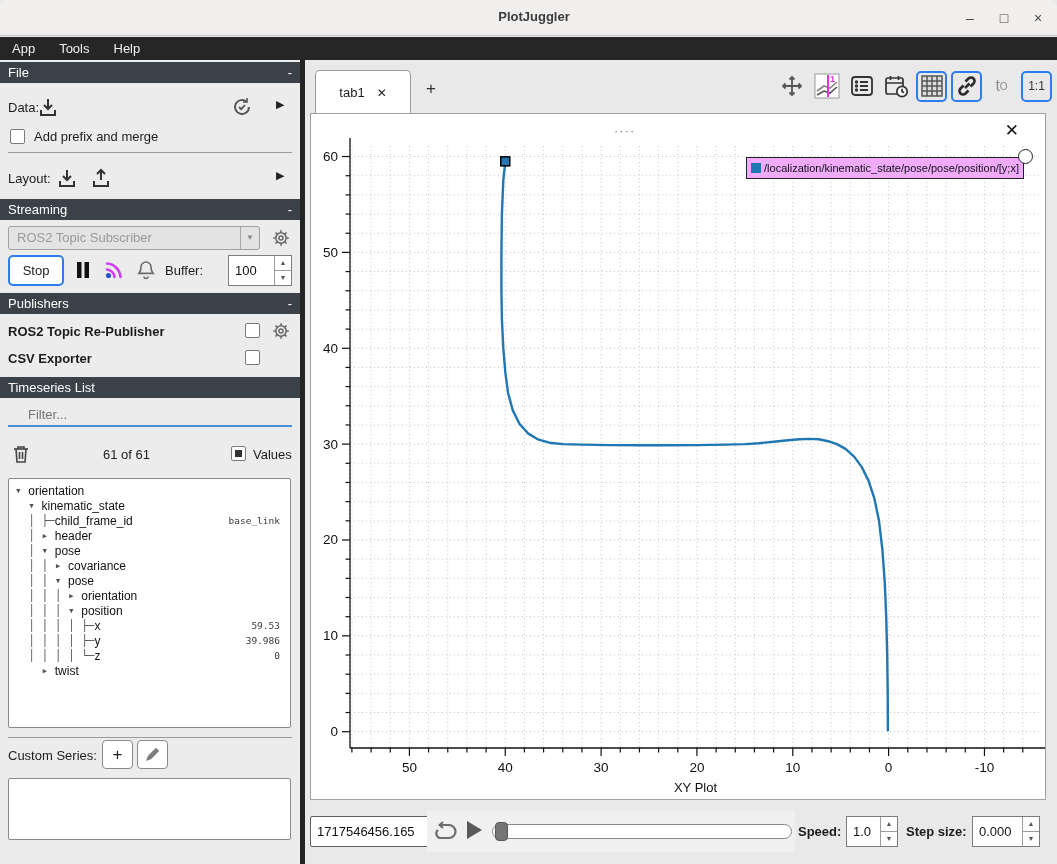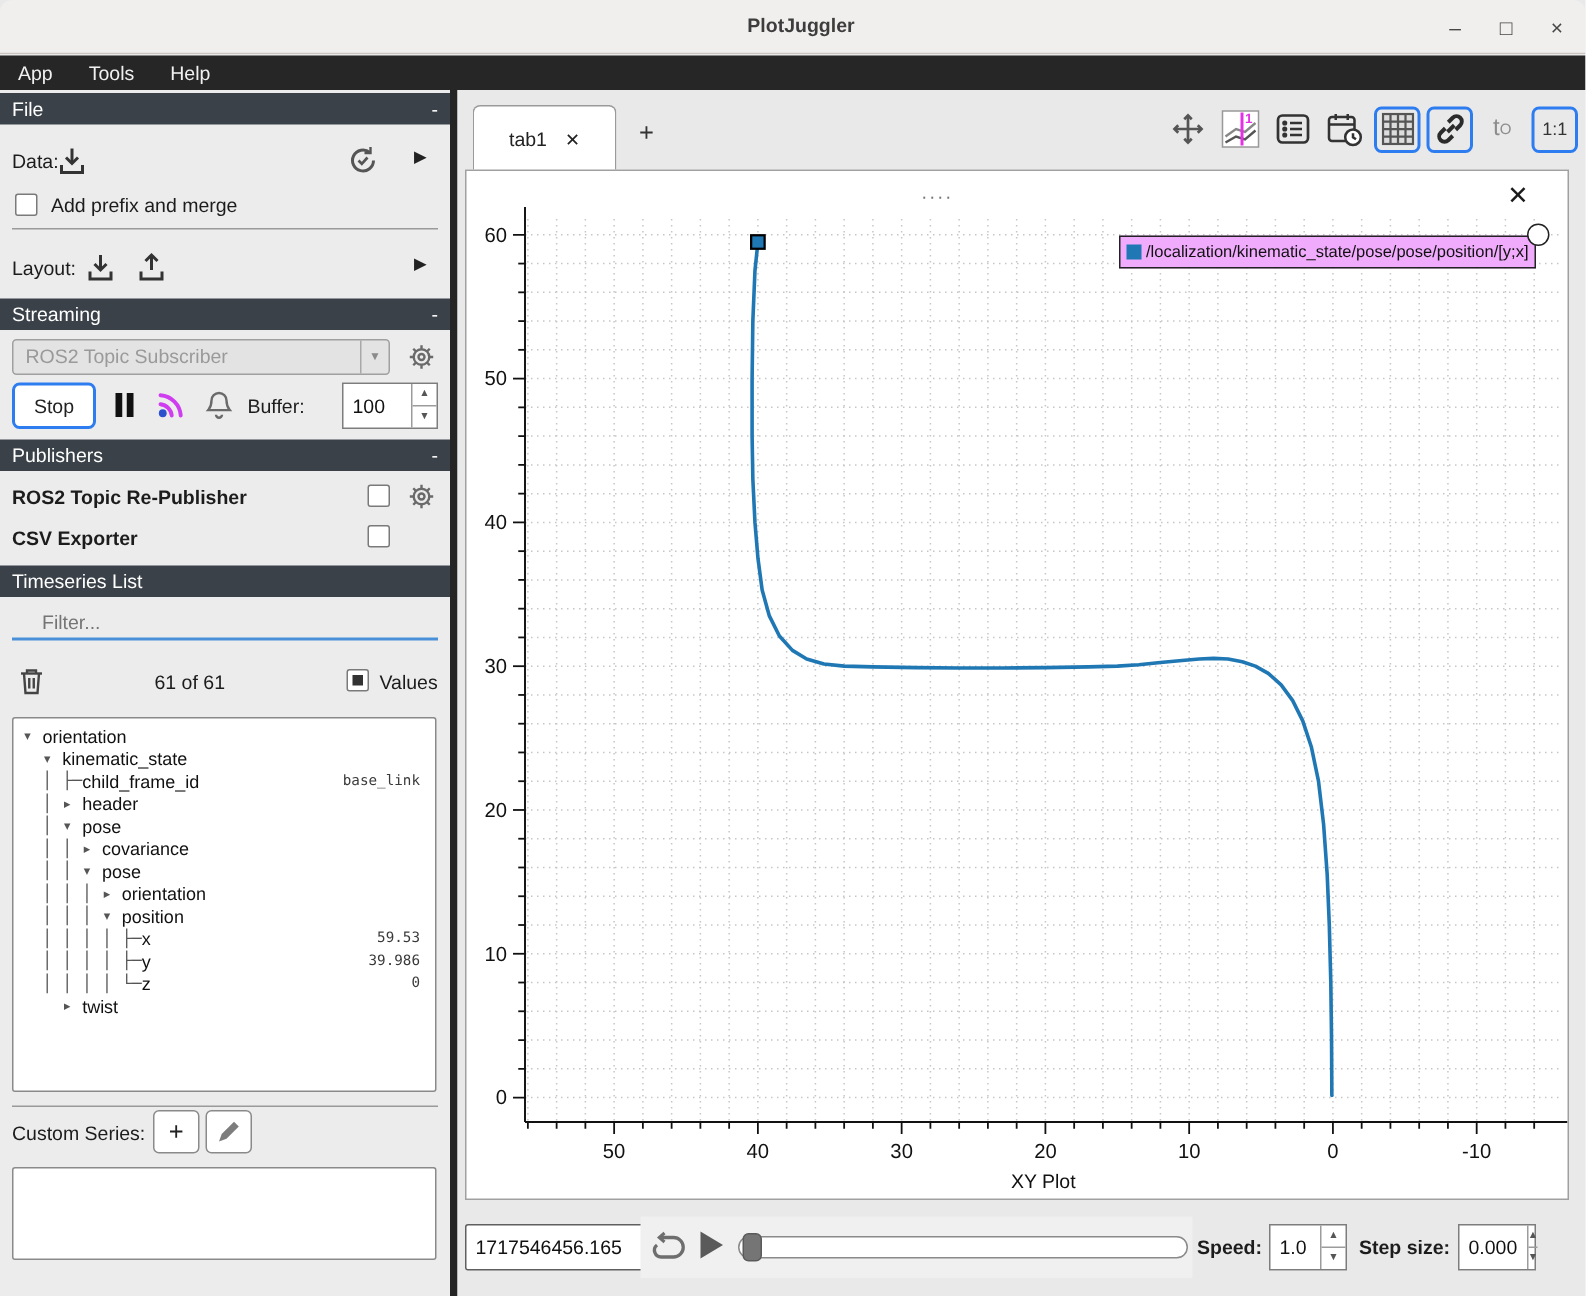--- a/index.html
+++ b/index.html
@@ -492,19 +492,19 @@
 
 <span class="abs blabel" style="left:798px; top:824px">Speed:</span>
 <div class="spin" style="left:846px; top:816px; width:52px; height:31px">
   <span class="val">1.0</span>
   <span class="arrows">
       <div>▲</div>
       <div>▼</div>
     </span>
 </div>
 <span class="abs blabel" style="left:906px; top:824px">Step size:</span>
-<div class="spin" style="left:972px; top:816px; width:52px; height:31px">
+<div class="spin" style="left:972px; top:816px; width:68px; height:31px">
   <span class="val">0.000</span>
   <span class="arrows">
       <div>▲</div>
       <div>▼</div>
     </span>
 </div>
 
 </body></html>

